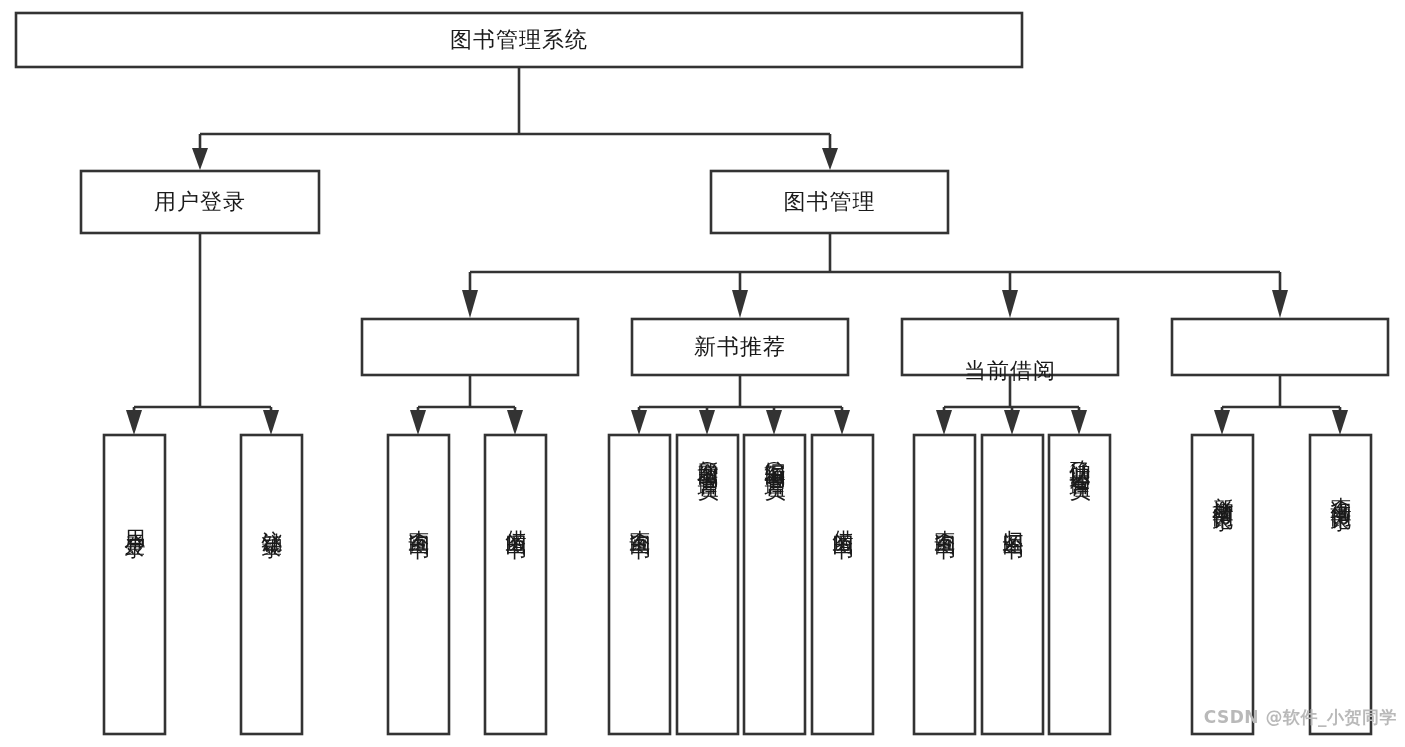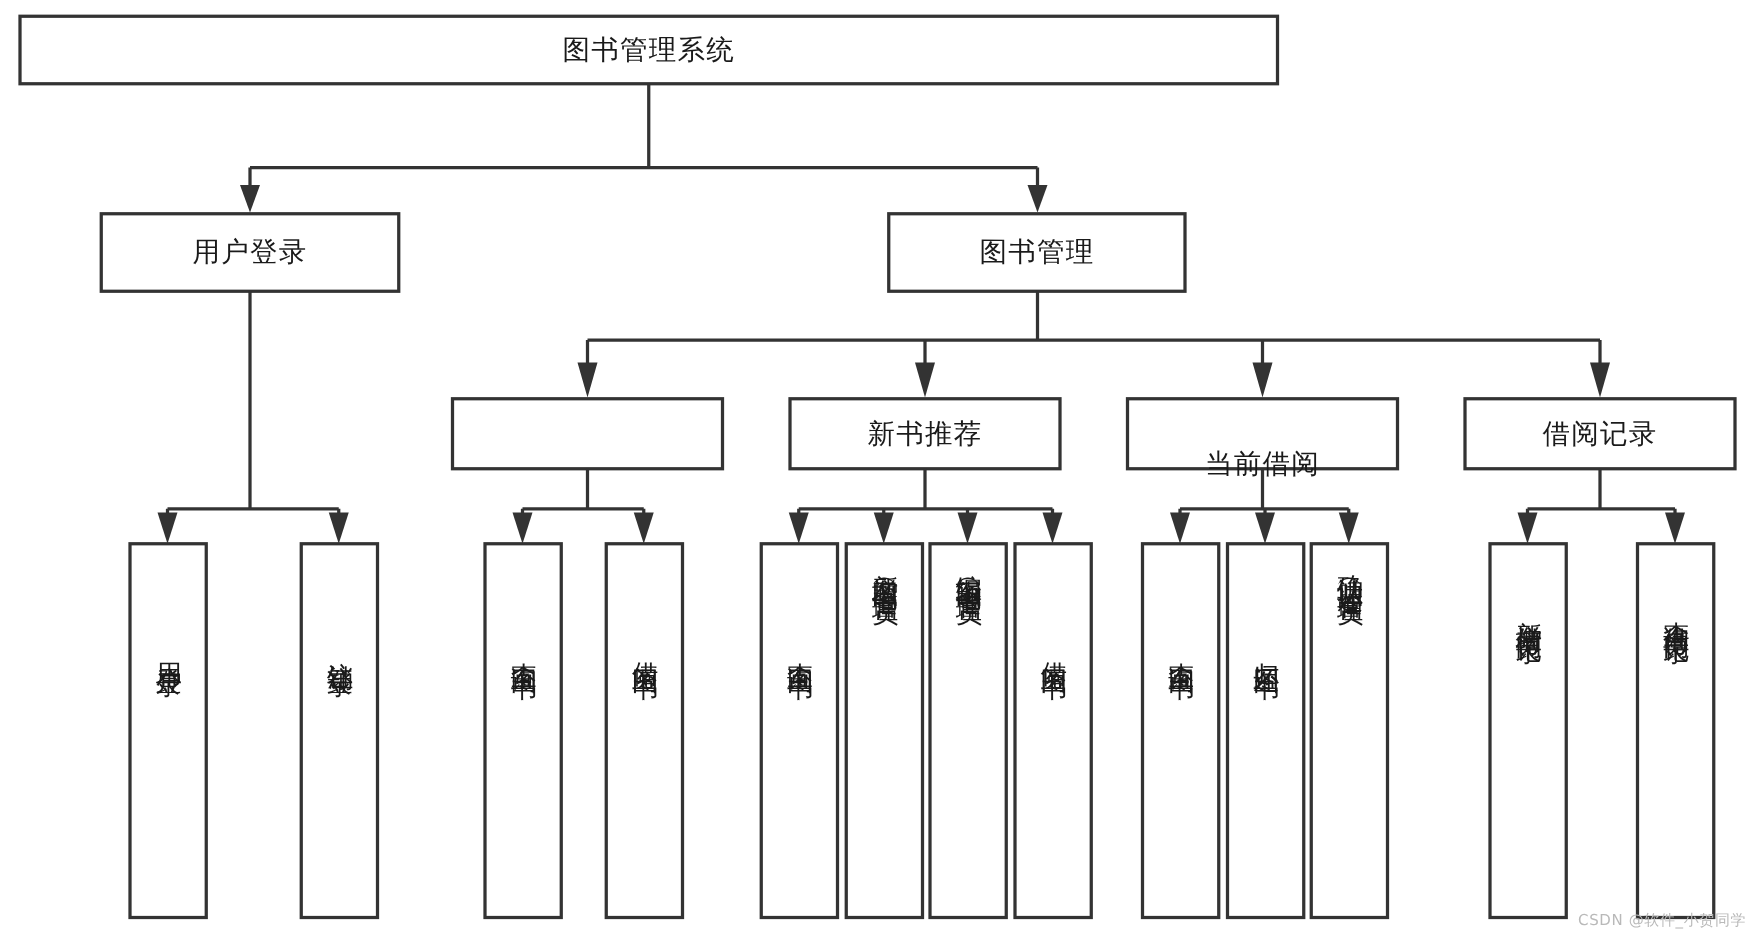--- a/index.html
+++ b/index.html
@@ -69,27 +69,28 @@
   .hlabel-text {
     font-family: "DejaVu Sans", "Liberation Sans", sans-serif;
     font-size: 22px;
     color: #1a1a1a;
     letter-spacing: 1px;
     white-space: nowrap;
   }
   #watermark {
     position: absolute;
     right: 8px;
-    bottom: 2px;
-    font-family: "DejaVu Sans", "Liberation Sans", sans-serif;
-    font-size: 12px;
+    bottom: 18px;
+    font-family: "DejaVu Sans", "Liberation Sans", sans-serif;
+    font-size: 17px;
     color: #b9b9b9;
     letter-spacing: 0.5px;
     white-space: nowrap;
     pointer-events: none;
+    font-weight: bold;
   }
 </style>
 </head>
 <body>
 
 <div id="diagram-root">
 
   <svg id="flow-svg" viewBox="0 0 1405 747">
 
     <rect class="node-box" x="16" y="13" width="1006" height="54"></rect>
@@ -199,23 +200,20 @@
 
 
   <div class="hlabel-wrap" style="left:632px; top:319px; width:216px; height:56px;">
     <span class="hlabel-text">新书推荐</span>
   </div>
 
   <div class="hlabel-wrap" style="left:902px; top:319px; width:216px; height:56px;margin-top:24px;">
     <span class="hlabel-text">当前借阅</span>
   </div>
 
-  <div class="hlabel-wrap" style="left:1172px; top:319px; width:216px; height:56px;">
-    <span class="hlabel-text">借阅记录</span>
-  </div>
 
   <div class="vlabel-wrap" style="left:104px; top:435px; width:61px; height:299px; padding-top:78px;">
     <span class="vlabel-text">用户登录</span>
   </div>
 
   <div class="vlabel-wrap" style="left:241px; top:435px; width:61px; height:299px; padding-top:78px;">
     <span class="vlabel-text">注销登录</span>
   </div>
 
   <div class="vlabel-wrap" style="left:388px; top:435px; width:61px; height:299px; padding-top:78px;">

